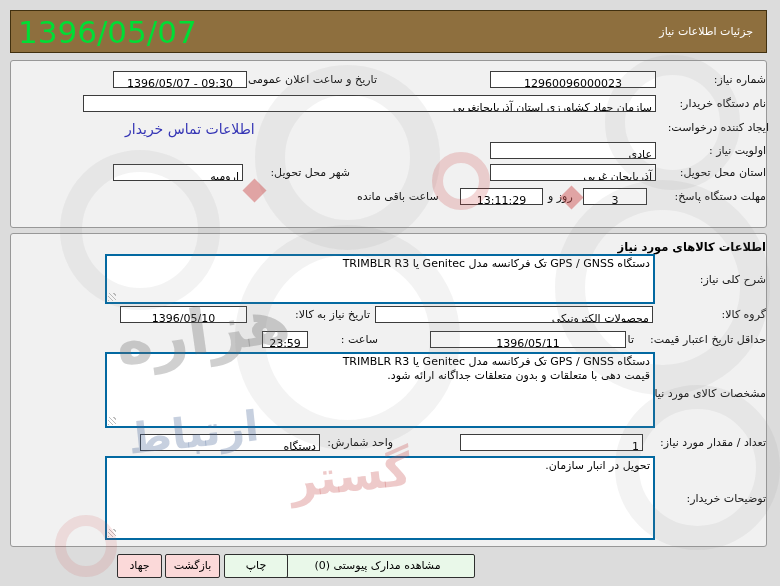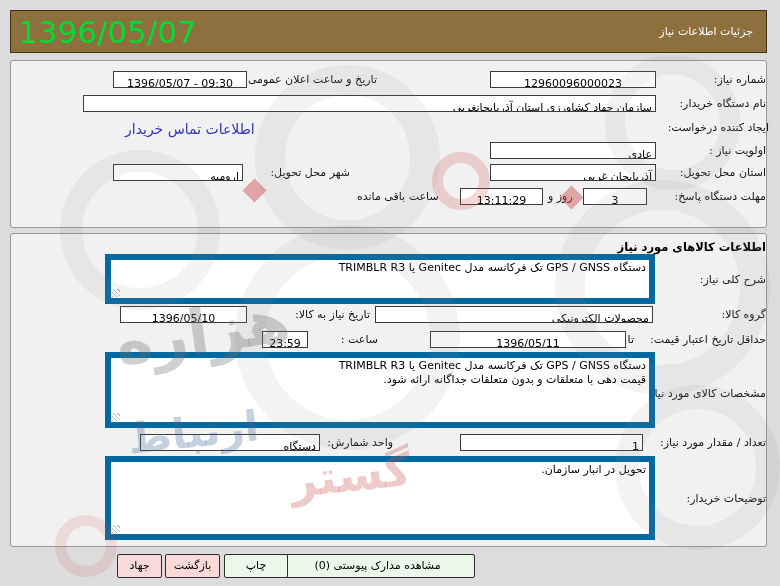--- a/index.html
+++ b/index.html
@@ -16,21 +16,21 @@
   .panel{position:absolute;background:#f1f1f1;border:1px solid #989898;border-radius:3px;}
   #p1{left:10px;top:60px;width:757px;height:168px;}
   #p2{left:10px;top:233px;width:757px;height:314px;}
 
   .lbl{position:absolute;font-size:11px;color:#151515;white-space:nowrap;}
   .hdr{position:absolute;font-size:11.5px;font-weight:bold;color:#000;white-space:nowrap;}
   .field{position:absolute;height:17px;background:#fff;border:1px solid #3c3c3c;font-size:11px;line-height:15px;color:#000;
          padding:4px 3px;white-space:nowrap;overflow:hidden;}
   .center{text-align:center;}
   .ltr{direction:ltr;}
-  .area{position:absolute;background:#fff;border:6px solid #0369a1;font-size:11px;color:#000;padding:1px 3px;overflow:hidden;}
+  .area{position:absolute;background:#fff;border:2px solid #0369a1;font-size:11px;color:#000;padding:1px 3px;overflow:hidden;}
   .area .txt{white-space:pre-line;line-height:14px;display:block;}
   .grip{position:absolute;left:1px;bottom:1px;width:8px;height:8px;opacity:.55;
         background:repeating-linear-gradient(45deg,#8a8a8a 0 1px,transparent 1px 3px);}
   .link{position:absolute;font-size:14px;color:#3535b5;white-space:nowrap;cursor:pointer;}
 
   
   .btn{position:absolute;top:554px;height:24px;border:1px solid #2e2e2e;border-radius:2px;
        font-size:11px;line-height:22px;text-align:center;color:#000;cursor:pointer;}
   .btn.green{background:#e9f8e9;}
   .btn.pink{background:#fbd9d9;}

